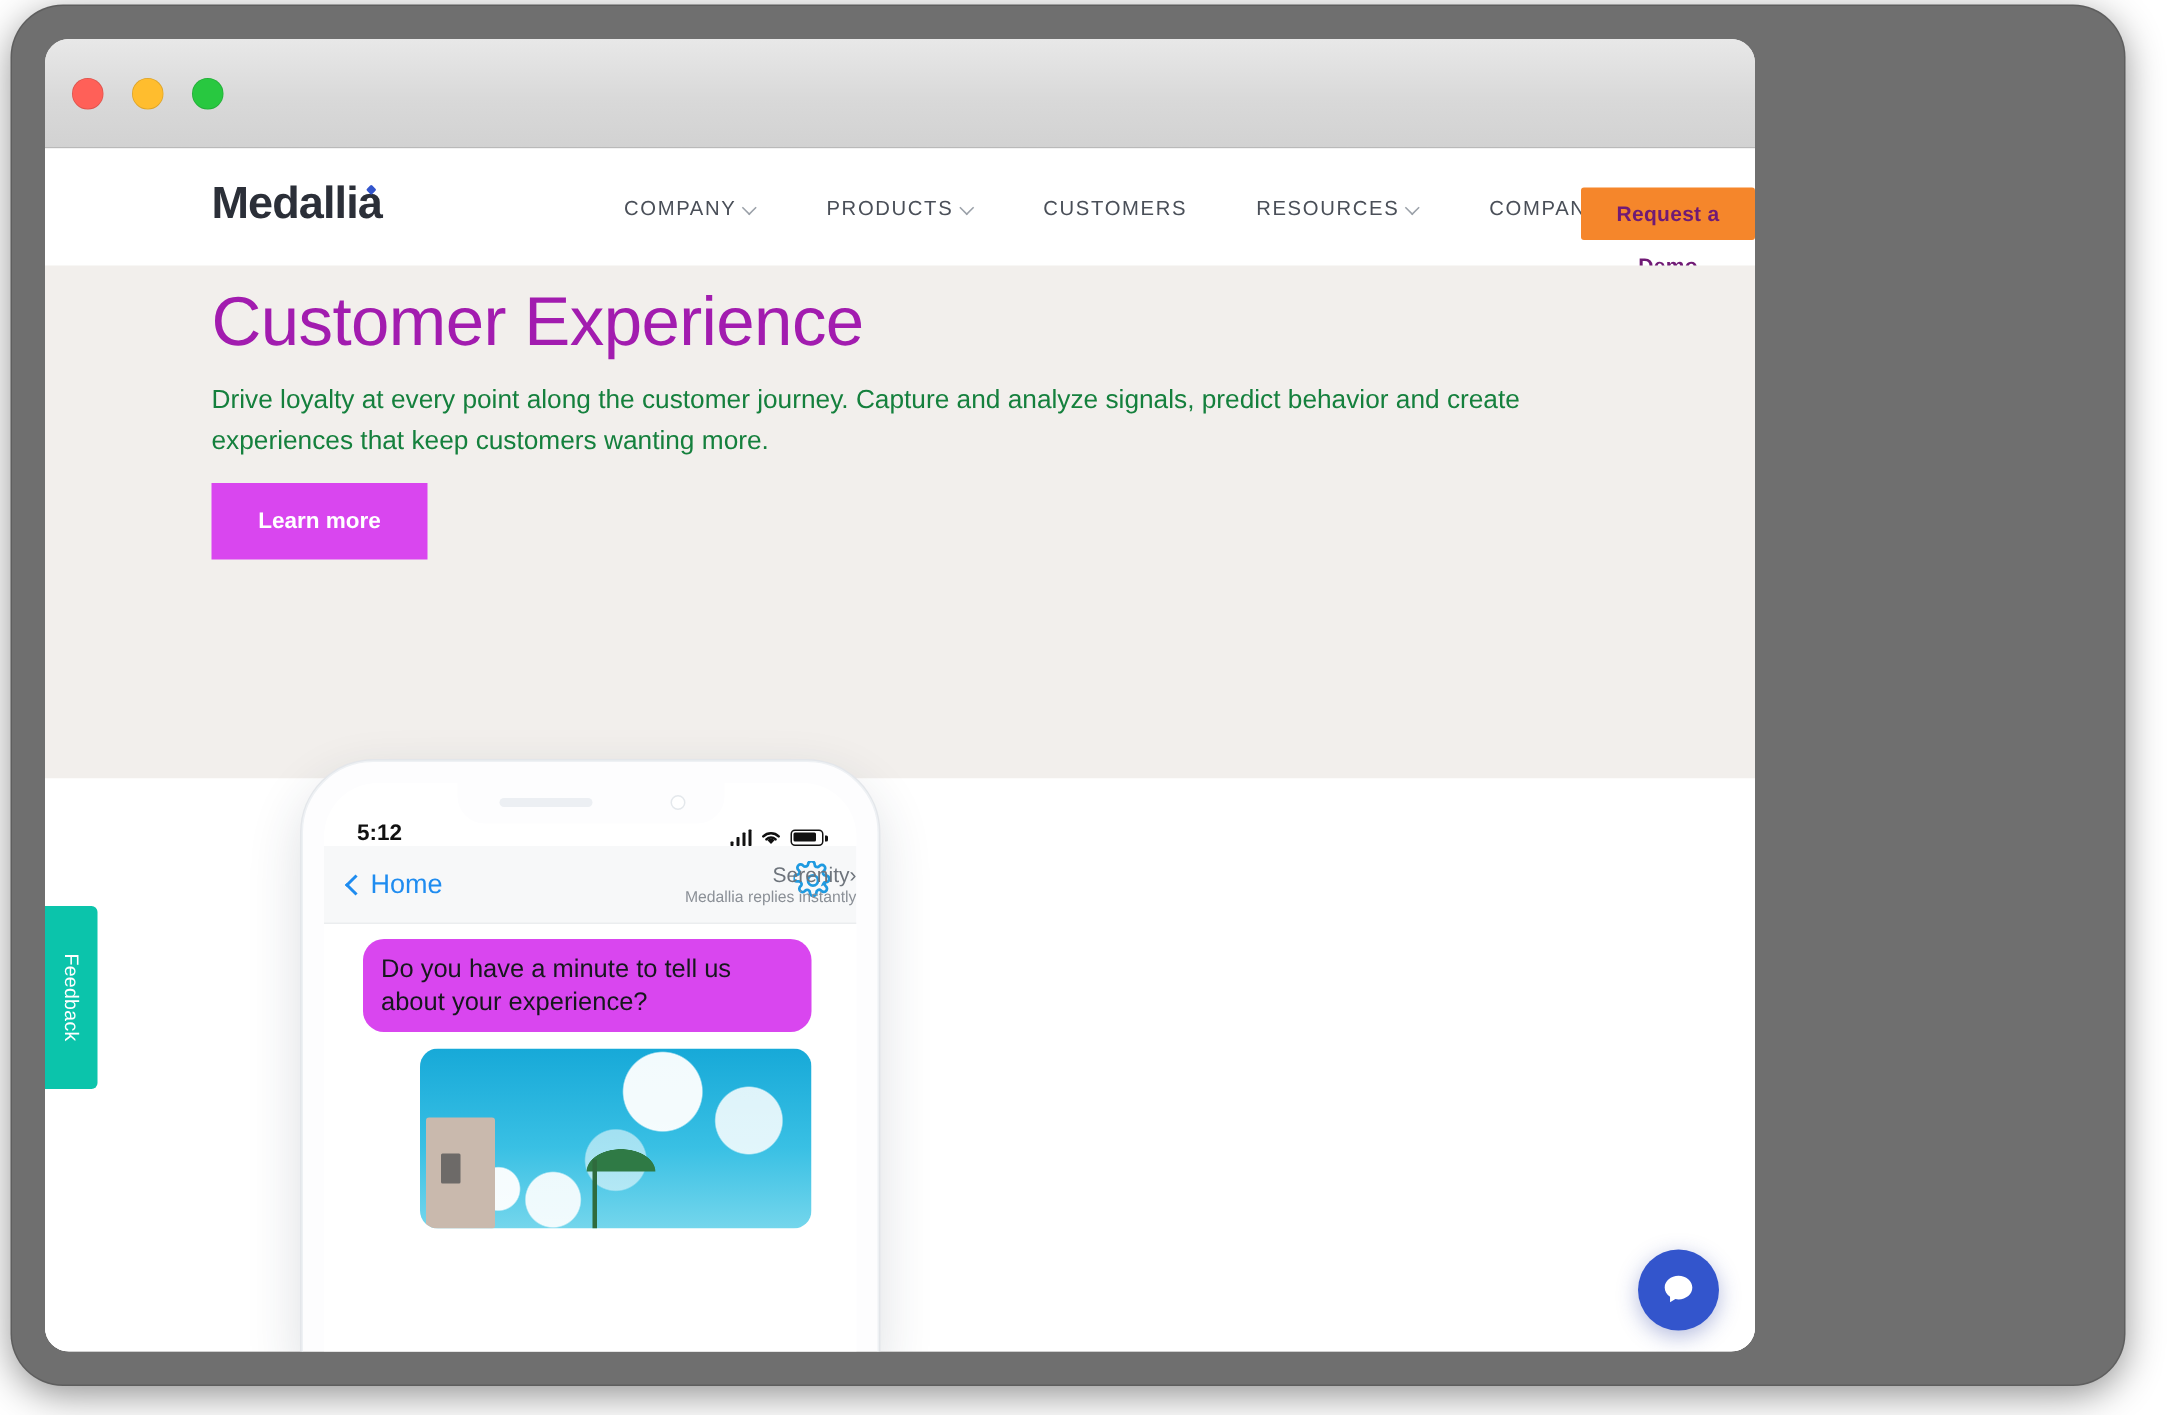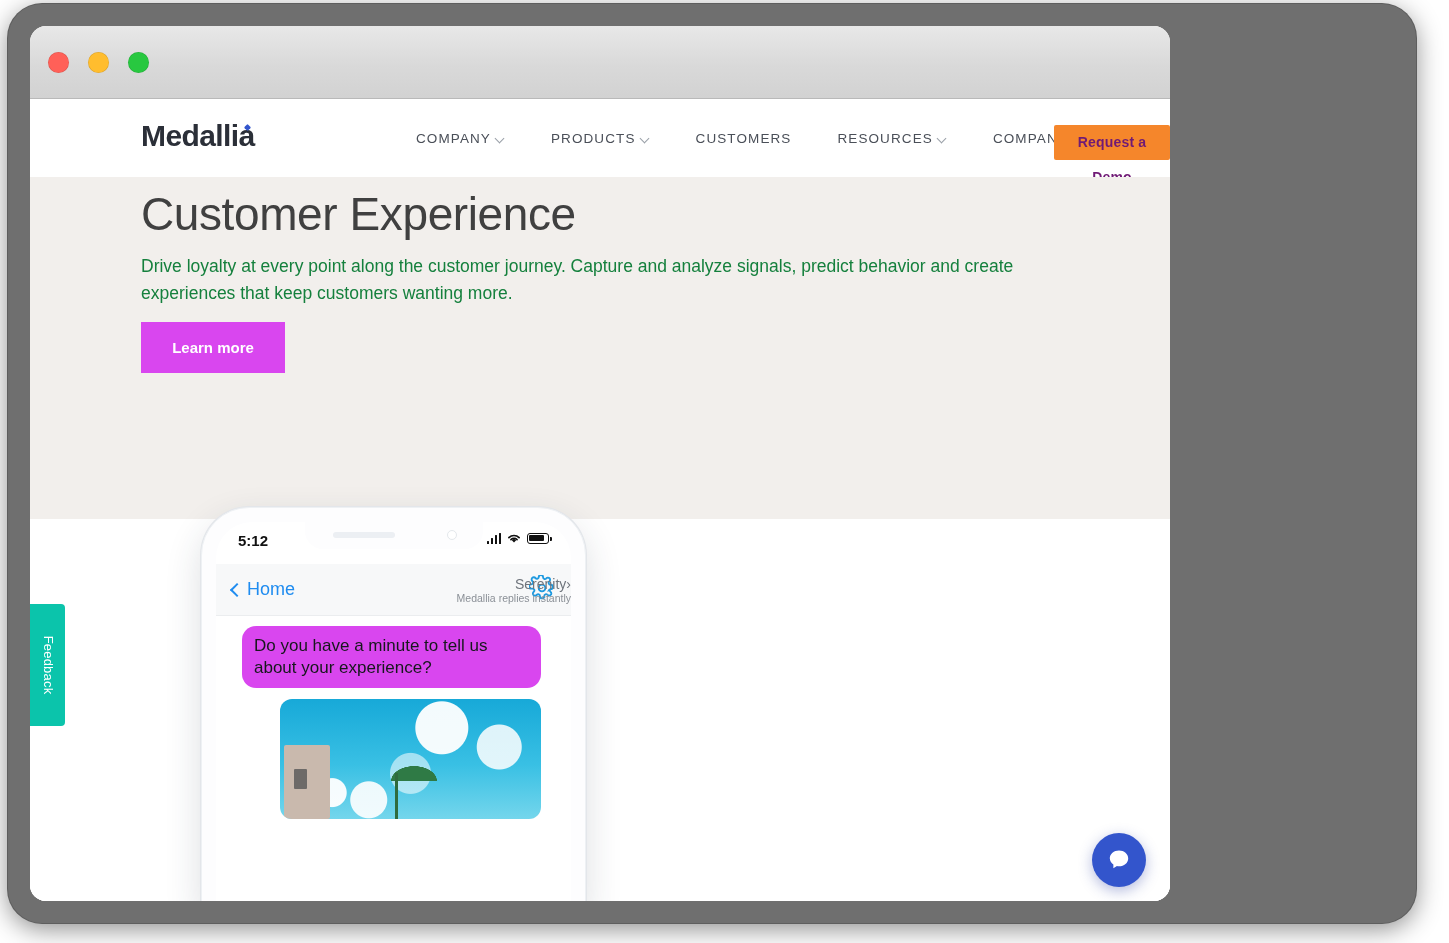--- a/index.html
+++ b/index.html
@@ -87,21 +87,21 @@
   .lang .en { font-size:15px; color:#6b7079; letter-spacing:.5px; margin-top:5px; }
   .searchbtn { position:absolute; left:1252px; top:28px; cursor:pointer; }
 
   
   .hero {
     position:relative; height:342px; background:#f2efec;
     padding:0 0 0 111px;
   }
   .hero h1 {
     position:absolute; left:111px; top:10px;
-    font-size:46px; font-weight:300; color:#404040;
+    font-size:46px; font-weight:300; color:#a21caf;
     letter-spacing:-.4px;
   }
   .hero p {
     position:absolute; left:111px; top:76px; width:935px;
     font-size:17.5px; line-height:1.54; color:#15803d; font-weight:400;
   }
   .learn-btn {
     position:absolute; left:111px; top:145px;
     width:144px; height:51px;
     background:#d946ef; color:#fff;
@@ -143,21 +143,21 @@
   }
   .speaker {
     position:absolute; left:28px; top:10px; width:62px; height:6px;
     background:#eceff3; border-radius:3px;
   }
   .cam {
     position:absolute; right:26px; top:8px; width:10px; height:10px;
     background:#fff; border:1.5px solid #e4e8ec; border-radius:50%;
   }
   .statusbar {
-    position:relative; height:42px; display:flex; align-items:flex-start;
+    position:relative; height:42px; display:flex; align-items:flex-end;
     justify-content:space-between; padding:10px 22px 0 22px;
   }
   .clock { font-size:15px; font-weight:700; color:#111; }
   .status-icons { display:flex; align-items:center; gap:5px; }
   .bars { display:flex; align-items:flex-end; gap:1.5px; height:11px; }
   .bars i { display:block; width:2.5px; background:#111; border-radius:.5px; }
   .battery {
     width:22px; height:11px; border:1.3px solid #111; border-radius:3px;
     position:relative; padding:1.3px;
   }

